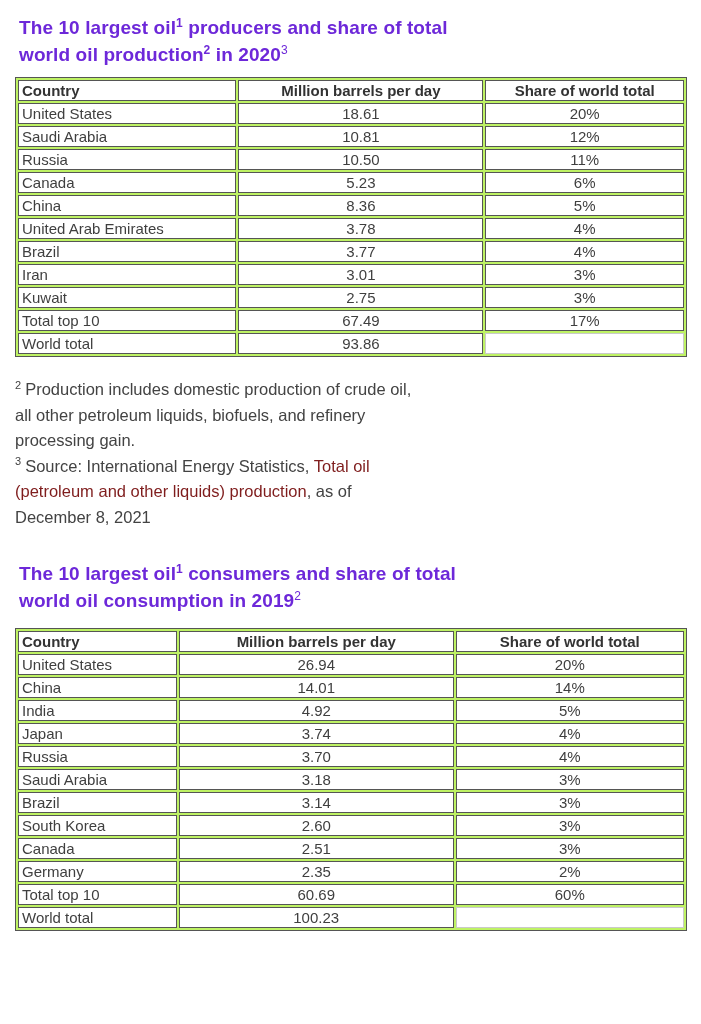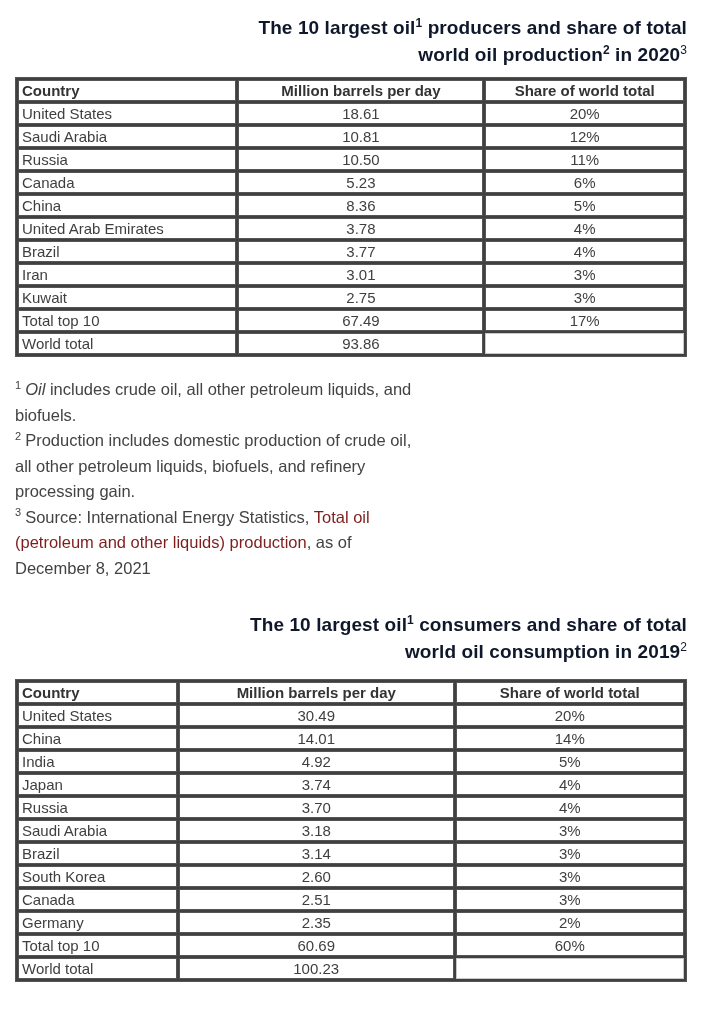--- a/index.html
+++ b/index.html
@@ -7,29 +7,29 @@
     width:701px;height:1024px;
     font-family:"Liberation Sans","DejaVu Sans",sans-serif;
     color:#3f3f3f;
     overflow:hidden;
   }
   .page{padding:14px 14px 0 15px;}
 
   
   h2.title{
     font-size:19px;line-height:27px;font-weight:700;
-    color:#0f172a;margin:0 0 9px 4px;letter-spacing:0.1px;text-align:right;
+    color:#6d28d9;margin:0 0 9px 4px;letter-spacing:0.1px;
   }
   h2.title sup{font-size:12px;line-height:0;}
   sup.light{font-weight:400;}
 
   
   table.data{
     border-collapse:separate;border-spacing:2px;
-    width:672px;border:1px solid #555555;background:#404040;
+    width:672px;border:1px solid #555555;background:#bef264;
     margin:0;
   }
   table.data th,table.data td{
     border:1px solid #555555;
     font-size:15px;line-height:19px;height:19px;
     padding:0 2px;color:#3f3f3f;background:#ffffff;
     overflow:hidden;white-space:nowrap;
   }
   table.data th{font-weight:700;color:#333333;}
   .c0{text-align:left;padding-left:3px !important;}
@@ -122,39 +122,38 @@
         </tr>
         <tr>
           <td class="c0">World total</td>
           <td class="c1">93.86</td>
           <td class="c2 empty"></td>
         </tr>
       </tbody>
     </table>
 
   <div class="footnotes">
-    <p><sup>1</sup><i>Oil</i><span> includes crude oil, all other petroleum liquids, and</span><br><span>biofuels.</span></p>
     <p><sup>2</sup><span>Production includes domestic production of crude oil,</span><br><span>all other petroleum liquids, biofuels, and refinery</span><br><span>processing gain.</span></p>
     <p><sup>3</sup><span>Source: International Energy Statistics, </span><a class="link">Total oil</a><br><a class="link">(petroleum and other liquids) production</a><span>, as of</span><br><span>December 8, 2021</span></p>
   </div>
 
   <h2 class="title title2"><span>The 10 largest oil</span><sup>1</sup><span> consumers and share of total</span><br><span>world oil consumption in 2019</span><sup class="light">2</sup></h2>
 
   <table class="data t2">
       <thead>
         <tr>
           <th class="c0">Country</th>
           <th class="c1">Million barrels per day</th>
           <th class="c2">Share of world total</th>
         </tr>
       </thead>
       <tbody>
         <tr>
           <td class="c0">United States</td>
-          <td class="c1">30.49</td>
+          <td class="c1">26.94</td>
           <td class="c2">20%</td>
         </tr>
         <tr>
           <td class="c0">China</td>
           <td class="c1">14.01</td>
           <td class="c2">14%</td>
         </tr>
         <tr>
           <td class="c0">India</td>
           <td class="c1">4.92</td>

